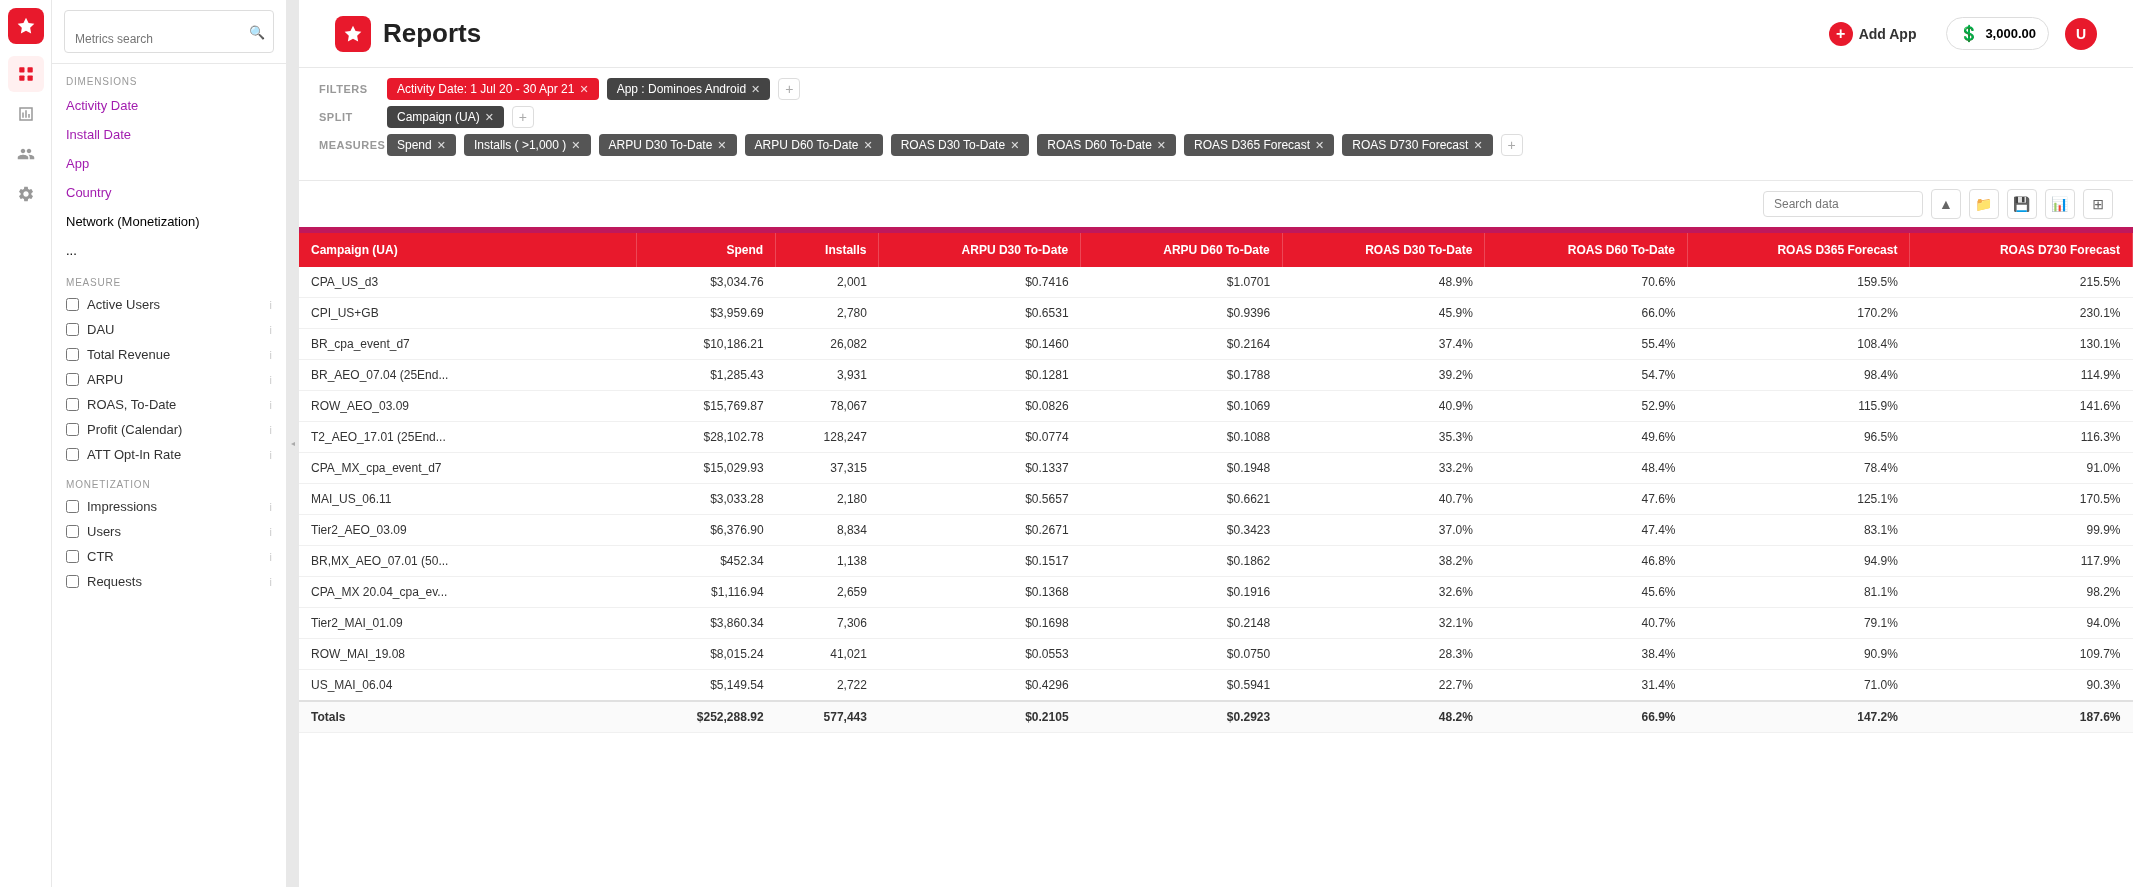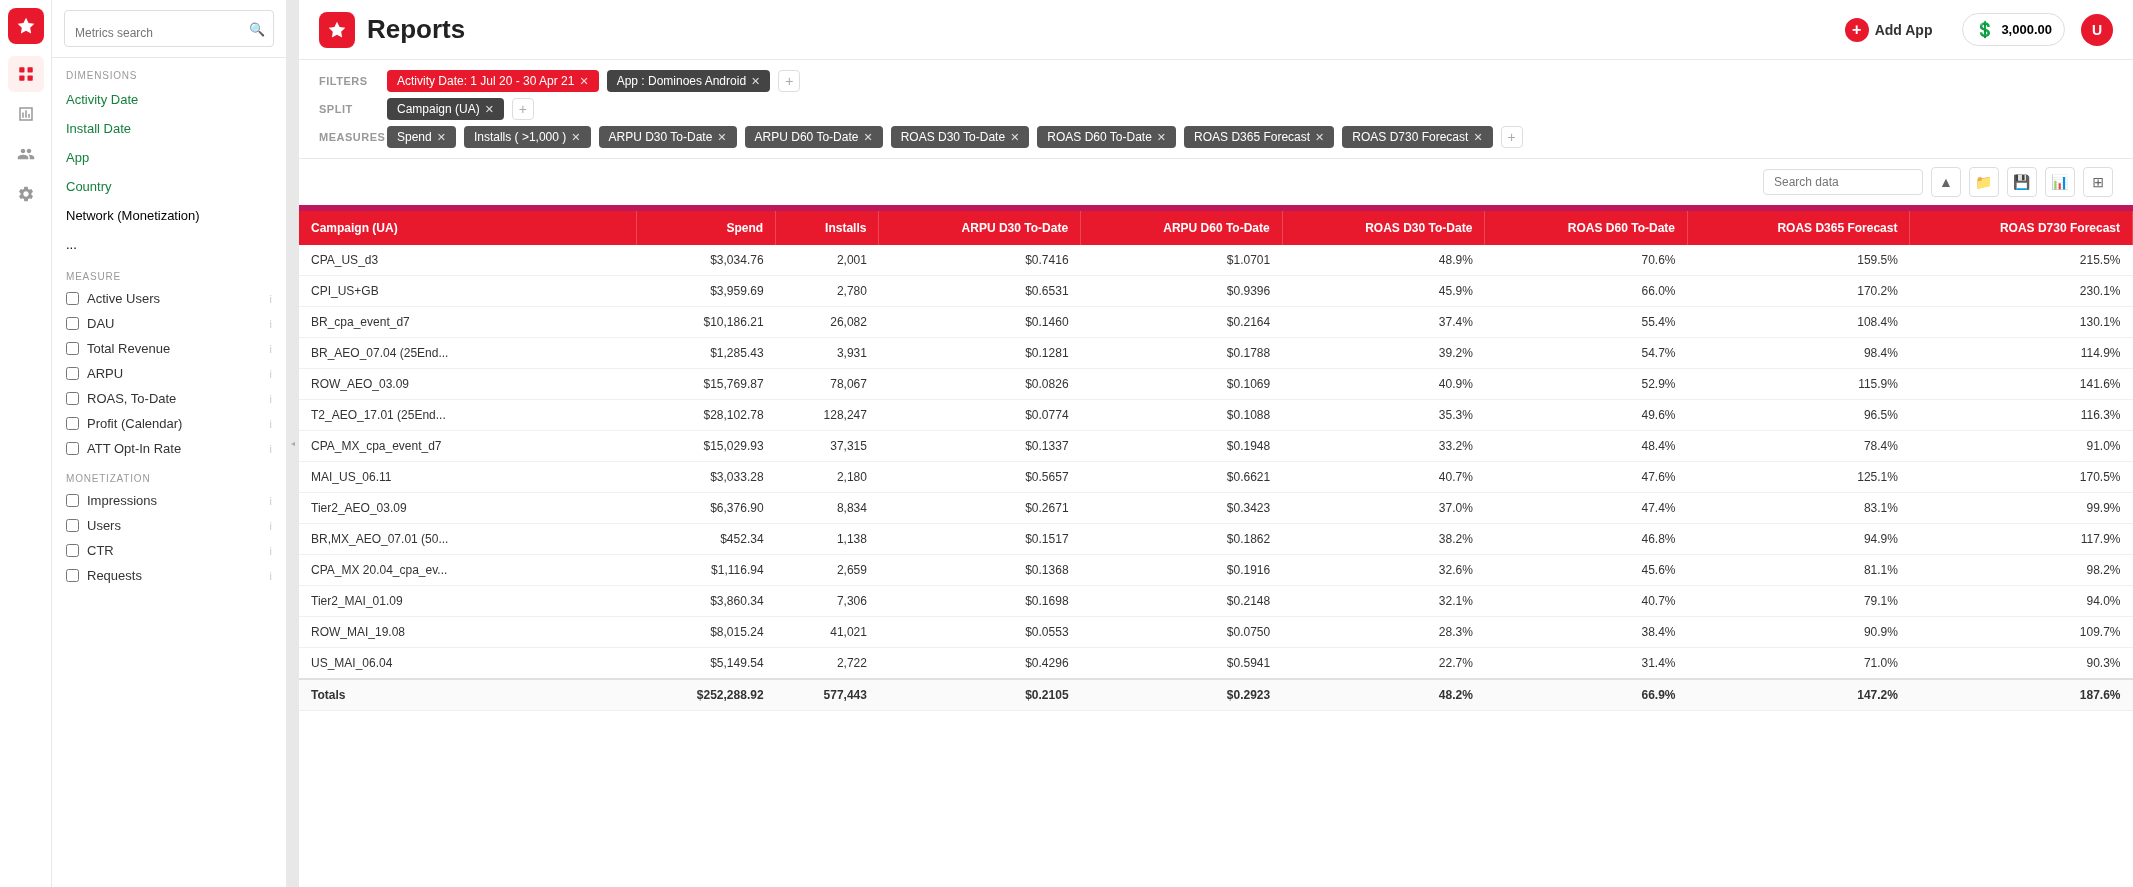--- a/index.html
+++ b/index.html
@@ -44,42 +44,42 @@
       flex-shrink: 0;
       overflow: hidden;
     }
     .sidebar-search {
       padding: 10px 12px;
       border-bottom: 1px solid #e8e8e8;
       position: relative;
     }
     .sidebar-search input {
       width: 100%;
-      padding: 15px 28px 6px 10px;
+      padding: 21px 28px 6px 10px;
       border: 1px solid #ddd;
       border-radius: 4px;
       font-size: 12px;
       outline: none;
     }
     .sidebar-search .search-icon {
       position: absolute; right: 20px; top: 50%; transform: translateY(-50%);
       color: #aaa; font-size: 13px;
     }
     .sidebar-section-label {
       font-size: 10px;
       font-weight: 400;
       color: #999;
       letter-spacing: 0.8px;
       padding: 12px 14px 4px;
       text-transform: uppercase;
     }
     .sidebar-item {
       padding: 7px 14px;
       font-size: 13px;
-      color: #15803d;
+      color: #a21caf;
       cursor: pointer;
       display: flex;
       align-items: center;
       gap: 6px;
     }
     .sidebar-item.muted { color: #000000; }
     .sidebar-scroll {
       overflow-y: auto;
       flex: 1;
     }
@@ -114,22 +114,22 @@
       display: flex;
       flex-direction: column;
       overflow: hidden;
       background: #fff;
     }
 
     
     .header {
       display: flex;
       align-items: center;
-      padding: 0 20px;
-      height: 60px;
+      padding: 0 36px;
+      height: 68px;
       border-bottom: 1px solid #e8e8e8;
       background: #fff;
       flex-shrink: 0;
     }
     .header-logo {
       width: 36px; height: 36px;
       background: #e8192c;
       border-radius: 8px;
       display: flex; align-items: center; justify-content: center;
       margin-right: 12px;
@@ -187,21 +187,21 @@
       border-bottom: 1px solid #e8e8e8;
       flex-shrink: 0;
       background: #fff;
     }
     .filter-row {
       display: flex;
       align-items: center;
       gap: 8px;
       margin-bottom: 6px;
     }
-    .filter-row:last-child { margin-bottom: 0; }
+    .filter-row:last-child { margin-bottom: 14px; }
     .filter-label {
       font-size: 11px;
       font-weight: 700;
       color: #999;
       letter-spacing: 0.5px;
       width: 60px;
       flex-shrink: 0;
       text-transform: uppercase;
     }
     .filter-tag {

